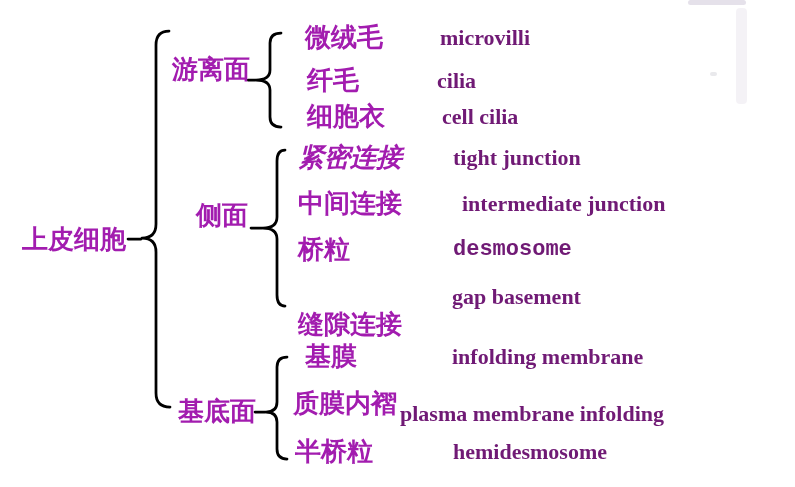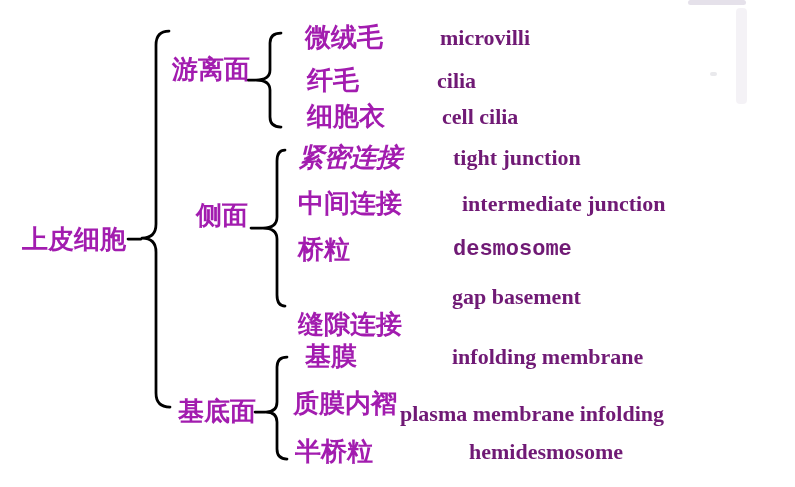--- a/index.html
+++ b/index.html
@@ -102,15 +102,15 @@
   <div class="cn" style="left:298px; top:283px;margin-top:28px;">缝隙连接</div>
   <div class="en" style="left:452px; top:286px;">gap basement</div>
 
   <div class="cn" style="left:305px; top:343px;">基膜</div>
   <div class="en" style="left:452px; top:346px;">infolding membrane</div>
 
   <div class="cn" style="left:293px; top:390px;">质膜内褶</div>
   <div class="en" style="left:400px; top:393px;margin-top:10px;">plasma membrane infolding</div>
 
   <div class="cn" style="left:295px; top:438px;">半桥粒</div>
-  <div class="en" style="left:453px; top:441px;margin-left:16px;">hemidesmosome</div>
+  <div class="en" style="left:453px; top:441px;">hemidesmosome</div>
 
 </div>
 
 </body></html>

